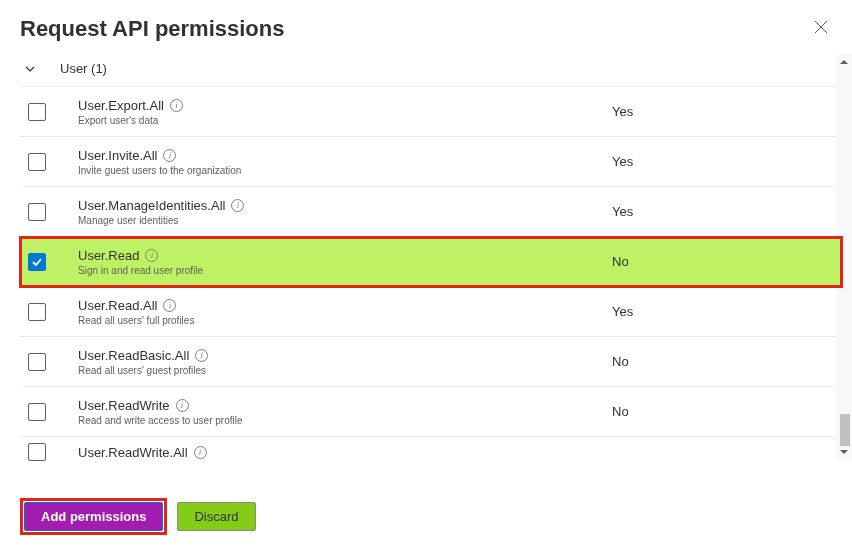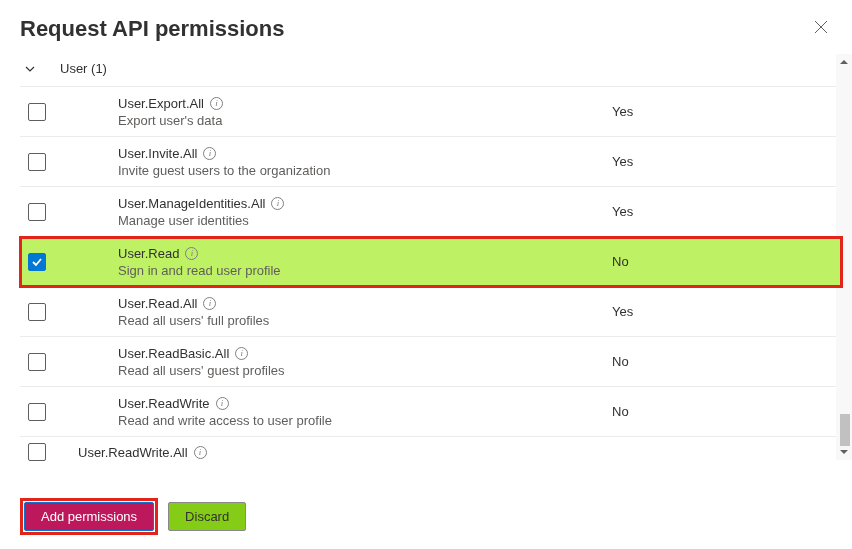--- a/index.html
+++ b/index.html
@@ -53,21 +53,20 @@
     .perm-table {
       border-top: 1px solid #edebe9;
     }
     .perm-row {
       display: flex;
       align-items: center;
       border-bottom: 1px solid #edebe9;
       min-height: 50px;
       padding: 6px 0;
       position: relative;
-      gap: 40px;
     }
     .perm-row.selected {
       background: #bef264;
     }
     .perm-row.highlighted {
       outline: 3px solid #e1251b;
       outline-offset: -2px;
       z-index: 2;
     }
     .cb-cell {
@@ -117,21 +116,21 @@
       align-items: center;
       justify-content: center;
       font-size: 9px;
       font-style: italic;
       font-family: Georgia, serif;
       color: #808080;
       cursor: pointer;
       line-height: 1;
     }
     .perm-desc {
-      font-size: 13px;
+      font-size: 10px;
       color: #605e5c;
     }
     .admin-col {
       width: 230px;
       font-size: 13px;
       color: #323130;
     }
     .cutoff-row {
       display: flex;
       align-items: center;
@@ -147,24 +146,24 @@
       align-items: center;
     }
     .btn {
       font-family: inherit;
       font-size: 13px;
       padding: 6px 16px;
       border-radius: 2px;
       cursor: pointer;
     }
     .btn-primary {
-      background: #be185d;
+      background: #a21caf;
       color: #fff;
       border: 1px solid #0078d4;
-      font-weight: 400;
+      font-weight: 700;
     }
     .btn-primary-wrap {
       border: 3px solid #e1251b;
       padding: 1px;
       display: inline-block;
     }
     .btn-secondary {
       background: #84cc16;
       color: #323130;
       border: 1px solid #8a8886;

